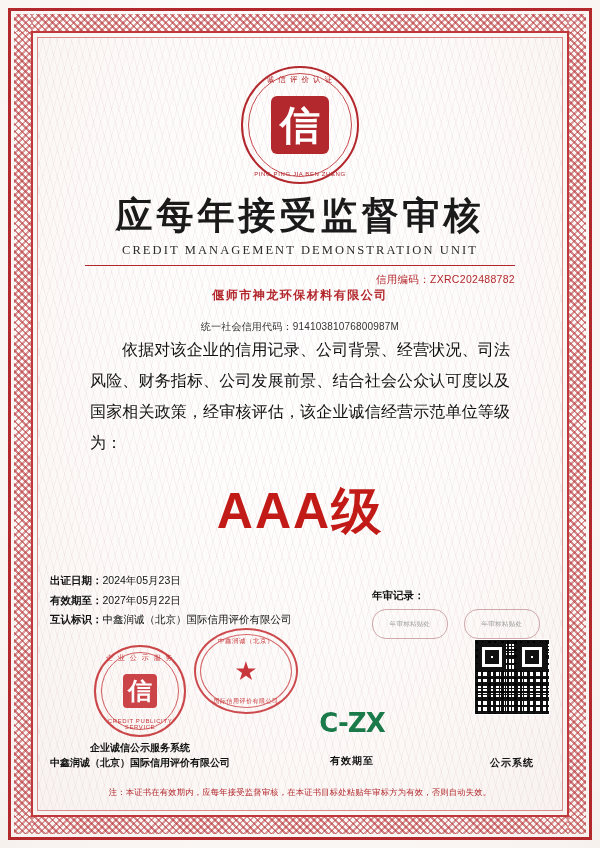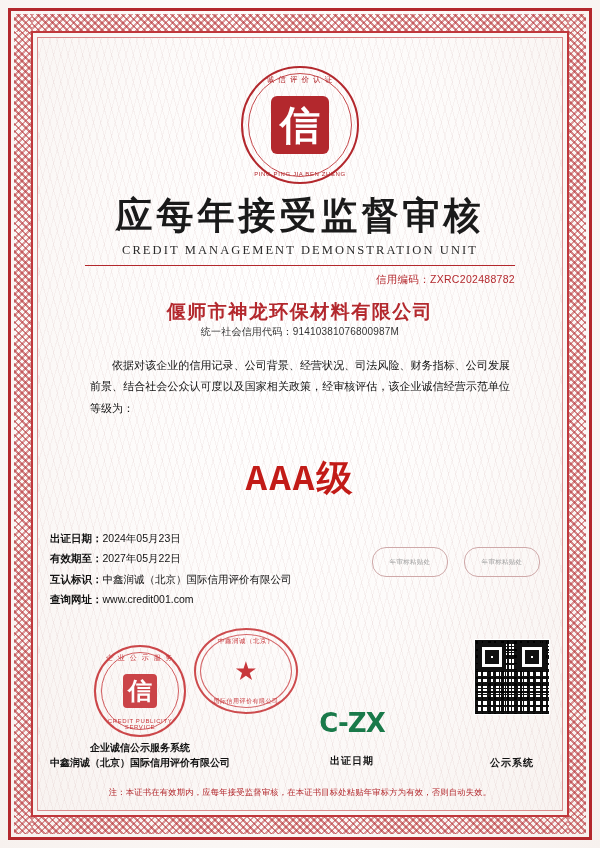--- a/index.html
+++ b/index.html
@@ -153,72 +153,71 @@
     width: 430px;
     text-align: right;
     margin-top: 7px;
     font-size: 10.5px;
     color: #b3282d;
     letter-spacing: .3px;
   }
 
   
   .company-name {
-    margin-top: 12px;
-    font-size: 19px;
+    font-size: 12px;
     font-weight: 700;
     color: #b3282d;
     letter-spacing: 1.5px;
   }
   .usci {
-    margin-top: 0;
+    margin-top: 16px;
     font-size: 10px;
     color: #333;
     letter-spacing: .2px;
   }
 
   
   .body-text {
     width: 420px;
-    margin-top: 16px;
-    font-size: 11px;
+    margin-top: 0;
+    font-size: 16px;
     line-height: 1.95;
     color: #111;
     text-align: justify;
     text-indent: 2em;
     font-family: "Liberation Sans", sans-serif;
   }
 
   
   .grade {
-    margin-top: 35px;
-    font-size: 36px;
+    margin-top: 20px;
+    font-size: 50px;
     font-weight: 700;
     color: #c21b17;
     letter-spacing: 2px;
-    font-family: Liberation Mono, monospace;
+    font-family: Liberation Sans, sans-serif;
   }
 
   
   .details-wrap {
     width: 100%;
     margin-top: 26px;
     display: flex;
     justify-content: space-between;
     align-items: flex-start;
     padding: 0 6px;
     box-sizing: border-box;
   }
   .details {
     font-size: 10.5px;
     color: #111;
     line-height: 1.85;
   }
   .details .row { white-space: nowrap; }
-  .details .lbl { font-weight: 700; font-family: Liberation Mono, monospace; }
+  .details .lbl { font-weight: 700; }
 
   .annual {
     margin-top: 18px;
     margin-right: 10px;
   }
   .annual .annual-title {
     font-size: 10.5px;
     font-weight: 700;
     color: #111;
     margin-bottom: 6px;
@@ -475,26 +474,24 @@
       <div class="details">
         <div class="row">
           <span class="lbl">出证日期：</span><span>2024年05月23日</span>
         </div>
         <div class="row">
           <span class="lbl">有效期至：</span><span>2027年05月22日</span>
         </div>
         <div class="row">
           <span class="lbl">互认标识：</span><span>中鑫润诚（北京）国际信用评价有限公司</span>
         </div>
-        <div class="row">
-          <span class="lbl">查询网址：</span><span>www.credit001.com</span>
-        </div>
       </div>
 
       <div class="annual">
+        <div class="annual-title">年审记录：</div>
         <div class="boxes">
           <div class="box">年审标粘贴处</div>
           <div class="box">年审标粘贴处</div>
         </div>
       </div>
     </div>
 
     <div class="footer">
 
       <div class="seal-group">
@@ -516,21 +513,21 @@
           <div class="oring"></div>
           <div class="oring2"></div>
           <div class="otop">中鑫润诚（北京）</div>
           <div class="star">★</div>
           <div class="obot">国际信用评价有限公司</div>
         </div>
       </div>
 
       <div class="mark-group">
         <div class="mark-logo">C-ZX</div>
-        <div class="mark-caption">出证日期</div>
+        <div class="mark-caption">有效期至</div>
       </div>
 
       <div class="qr-group">
         <div class="qr"></div>
         <div class="qr-caption">公示系统</div>
       </div>
 
     </div>
 
     <div class="note">注：本证书在有效期内，应每年接受监督审核，在本证书目标处粘贴年审标方为有效，否则自动失效。</div>

